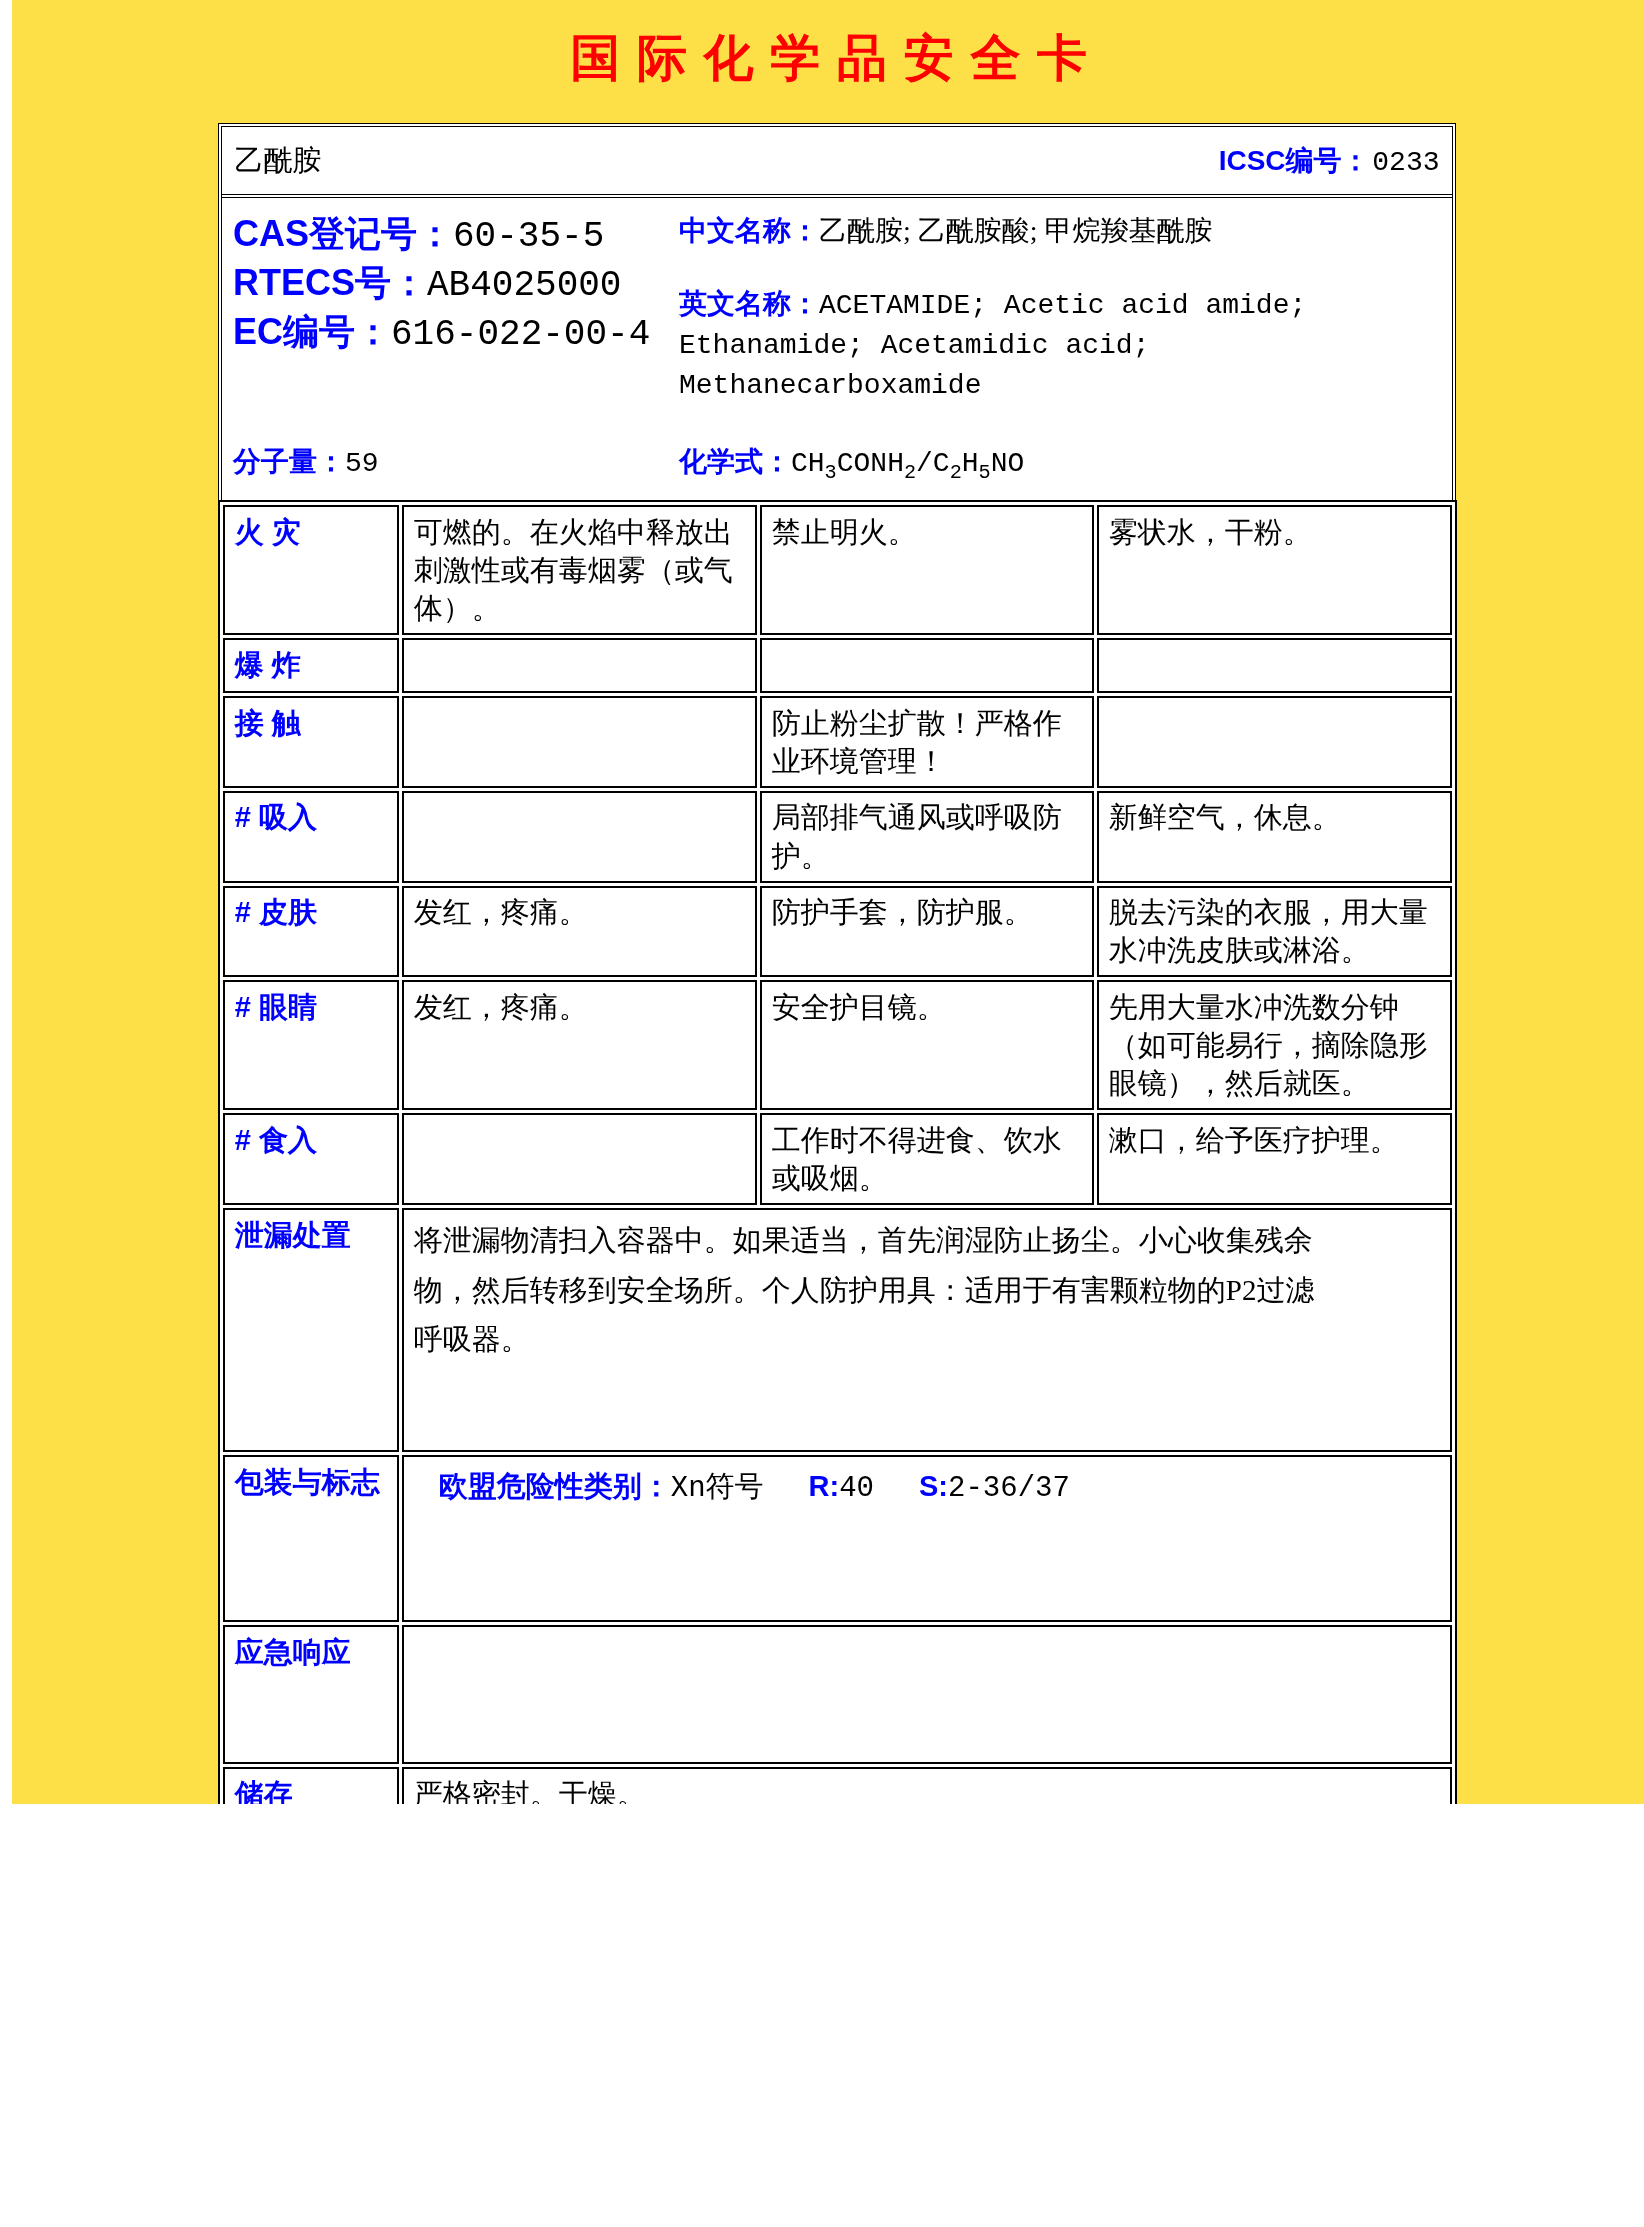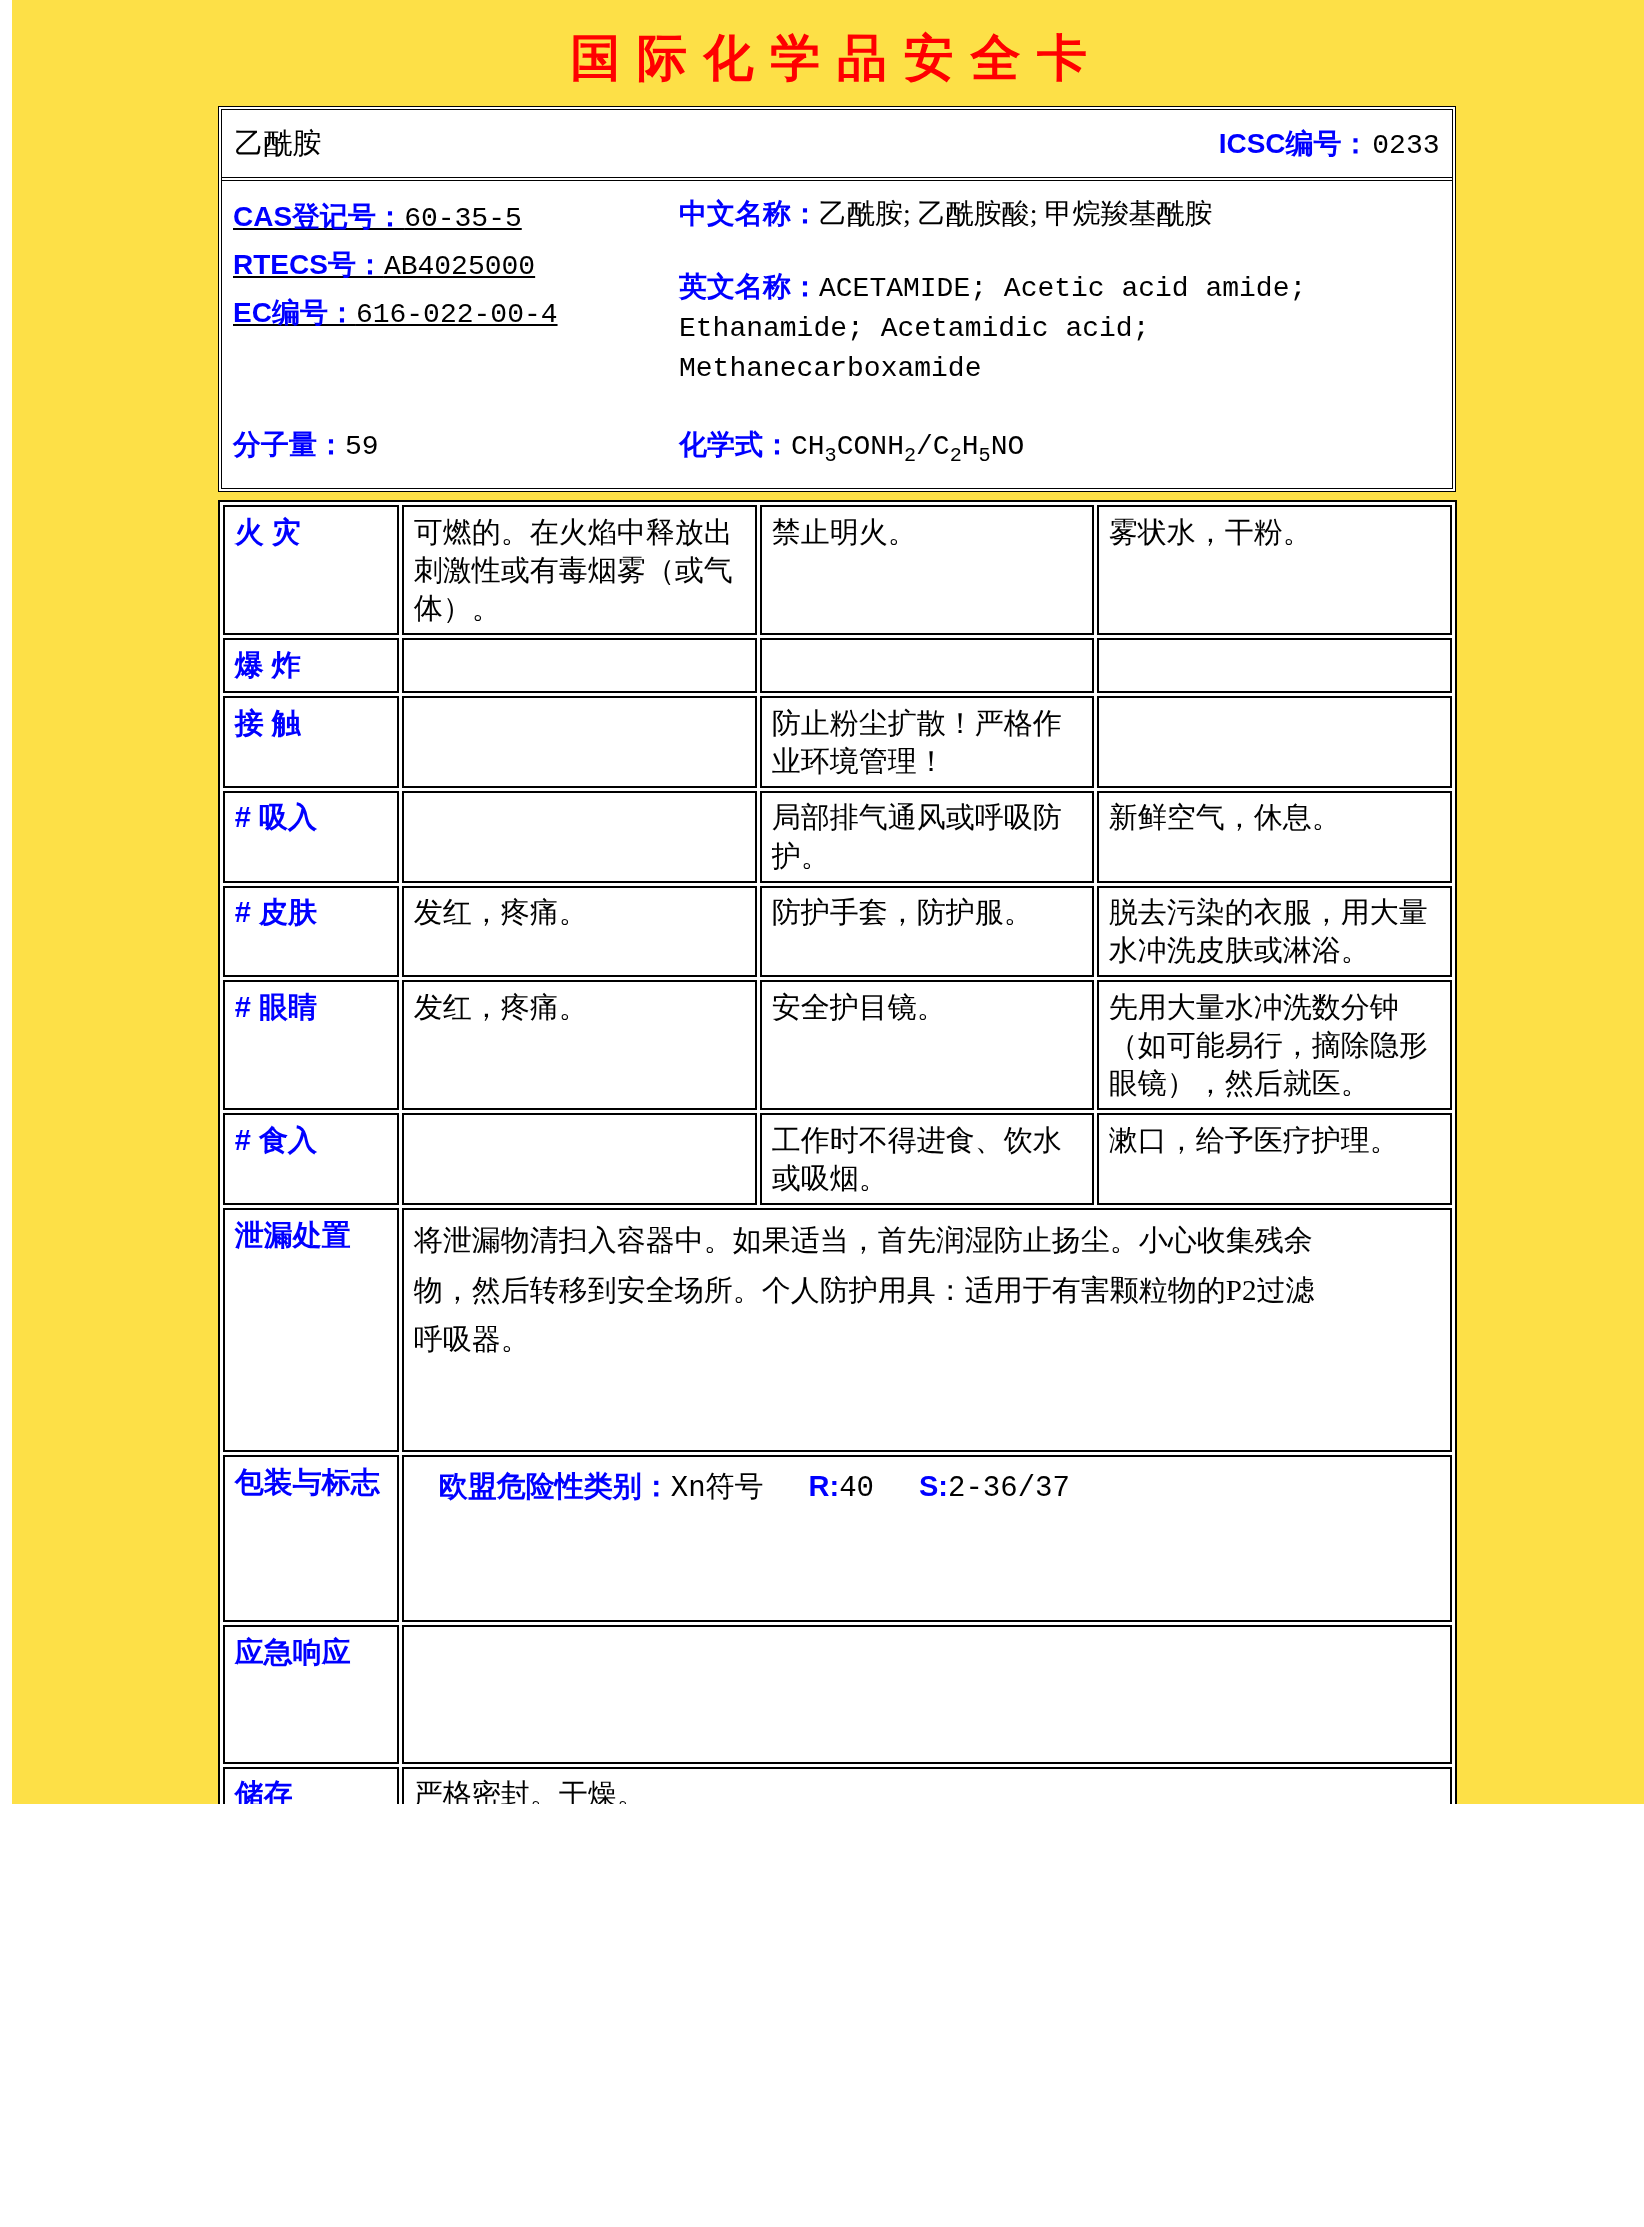--- a/index.html
+++ b/index.html
@@ -3,31 +3,31 @@
 <meta charset="utf-8">
 <style>
   html,body{margin:0;padding:0;background:#ffffff;}
   .page{position:relative;width:1645px;height:1804px;background:#fde047;overflow:hidden;
         font-family:"Liberation Serif","DejaVu Serif",serif;color:#000;margin-left:12px;}
   .title{position:absolute;top:25px;left:206px;width:1238px;margin:0;text-align:center;
          font-family:"Liberation Sans","DejaVu Sans",sans-serif;font-weight:bold;
          font-size:50px;letter-spacing:16.7px;color:#ff0000;}
 
   
-  .card{position:absolute;top:106px;left:206px;width:1238px;box-sizing:border-box;
+  .card{position:absolute;top:123px;left:206px;width:1238px;box-sizing:border-box;
         border:4.9px double #000;background:#fff;}
   .card-header{height:67px;border-bottom:4.9px double #000;display:flex;
                justify-content:space-between;align-items:center;padding:0 12.5px;}
   .substance{font-size:29px;}
   .lbl{font-family:"Liberation Sans","DejaVu Sans",sans-serif;font-weight:bold;color:#0000ff;}
   .mono{font-family:"Liberation Mono","DejaVu Sans Mono",monospace;color:#000;}
   .fs40{font-size:28px;}
   .card-body{display:flex;height:234px;}
   .col-left{width:457px;box-sizing:border-box;padding:12.5px 0 0 11px;}
-  .id-line{font-size:28px;line-height:46px;white-space:nowrap;text-decoration:underline;}
+  .id-line{font-size:36px;line-height:46px;white-space:nowrap;}
   .col-right{flex:1;box-sizing:border-box;padding:12.5px 16.7px 0 0;}
   .cn-line{font-size:28px;line-height:39px;}
   .en-block{font-size:28px;line-height:38px;margin-top:35px;max-width:753px;}
   .card-foot{display:flex;height:73px;box-sizing:border-box;padding-top:11px;}
   .foot-left{width:457px;box-sizing:border-box;padding-left:11px;font-size:28px;white-space:nowrap;}
   .foot-right{flex:1;font-size:28px;white-space:nowrap;}
   sub{font-size:72%;}
 
   
   table.hazard{position:absolute;top:500px;left:206px;width:1238px;table-layout:fixed;

